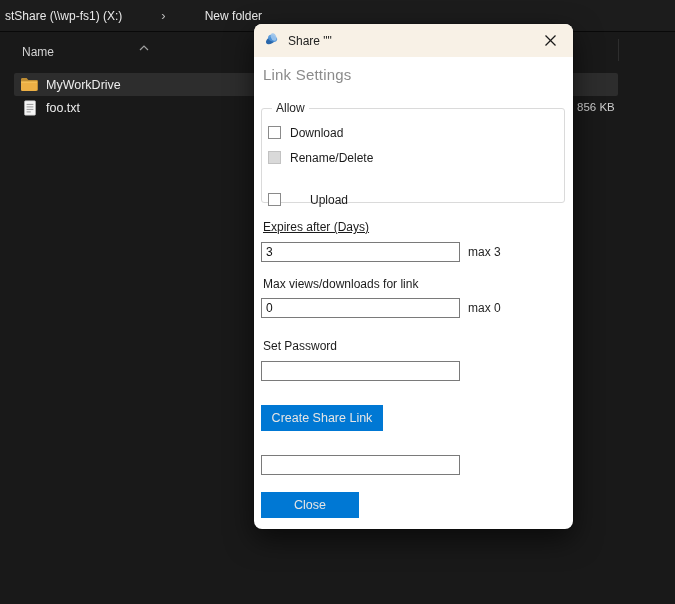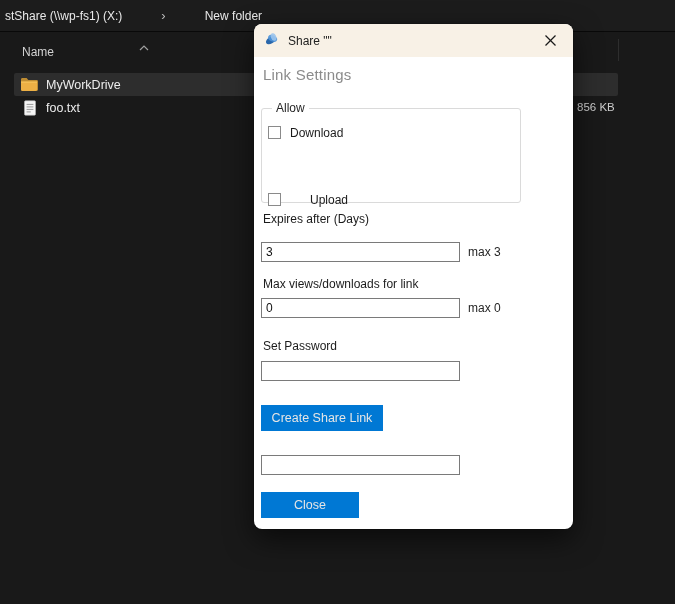--- a/index.html
+++ b/index.html
@@ -44,30 +44,30 @@
   .titlebar {
     position:absolute; top:0; left:0; right:0; height:33px;
     background:#f8f1e6; border-radius:8px 8px 0 0;
     display:flex; align-items:center; padding:0 10px;
   }
   .title-text { font-size:12px; color:#222; margin-left:8px; }
   .close-btn { margin-left:auto; width:26px; height:26px; display:flex; align-items:center; justify-content:center; cursor:pointer; }
 
   .heading { position:absolute; left:9px; top:42px; font-size:15px; font-weight:normal; color:#8b8b8b; letter-spacing:0.2px; }
 
-  .groupbox { position:absolute; left:7px; top:84px; width:260px; height:95px; border:1px solid #dadada; border-radius:3px; }
+  .groupbox { position:absolute; left:7px; top:84px; width:304px; height:95px; border:1px solid #dadada; border-radius:3px; }
   .legend { position:absolute; left:10px; top:-8px; background:#ffffff; padding:0 4px; font-size:12px; color:#262626; }
   .chk-row { position:absolute; left:6px; height:16px; display:flex; align-items:flex-start; }
   .chk-row.r0 { top:17px; } .chk-row.r1 { top:42px; } .chk-row.r2 { top:84px;gap:20px; }
   .chk { width:13px; height:13px; border:1px solid #8a8a8a; background:#fff; margin-right:9px; flex:0 0 auto; }
   .chk.disabled { background:#d9d9d9; border-color:#c2c2c2; }
   .chk-label { font-size:12px; color:#1b1b1b; }
 
   .field-label { position:absolute; left:9px; font-size:12px; color:#1b1b1b; }
-  .lbl-expires { top:188px; } .lbl-views { top:253px; } .lbl-password { top:315px; }
+  .lbl-expires { top:196px;text-decoration:underline; } .lbl-views { top:253px; } .lbl-password { top:315px; }
 
   .txt {
     position:absolute; left:7px; width:199px; height:20px;
     border:1px solid #7a7a7a; border-radius:0; background:#fff;
     font-family:inherit; font-size:12px; color:#111; padding:0 4px; outline:none;
   }
   .txt-expires { top:218px; } .txt-views { top:274px; } .txt-password { top:337px; } .txt-link { top:431px; }
 
   .hint { position:absolute; left:214px; font-size:12px; color:#262626; }
   .hint-expires { top:221px; } .hint-views { top:277px; }
@@ -148,20 +148,24 @@
 
     <div class="heading">Link Settings</div>
 
     <div class="groupbox">
       <span class="legend">Allow</span>
 
       <div class="chk-row r0">
         <span class="chk"></span>
         <span class="chk-label">Download</span>
       </div>
+      <div class="chk-row r1">
+        <span class="chk disabled"></span>
+        <span class="chk-label">Rename/Delete</span>
+      </div>
       <div class="chk-row r2">
         <span class="chk"></span>
         <span class="chk-label">Upload</span>
       </div>
     </div>
 
     <div class="field-label lbl-expires">Expires after (Days)</div>
     <input class="txt txt-expires" type="text" value="3" style="">
     <div class="hint hint-expires">max 3</div>
 

